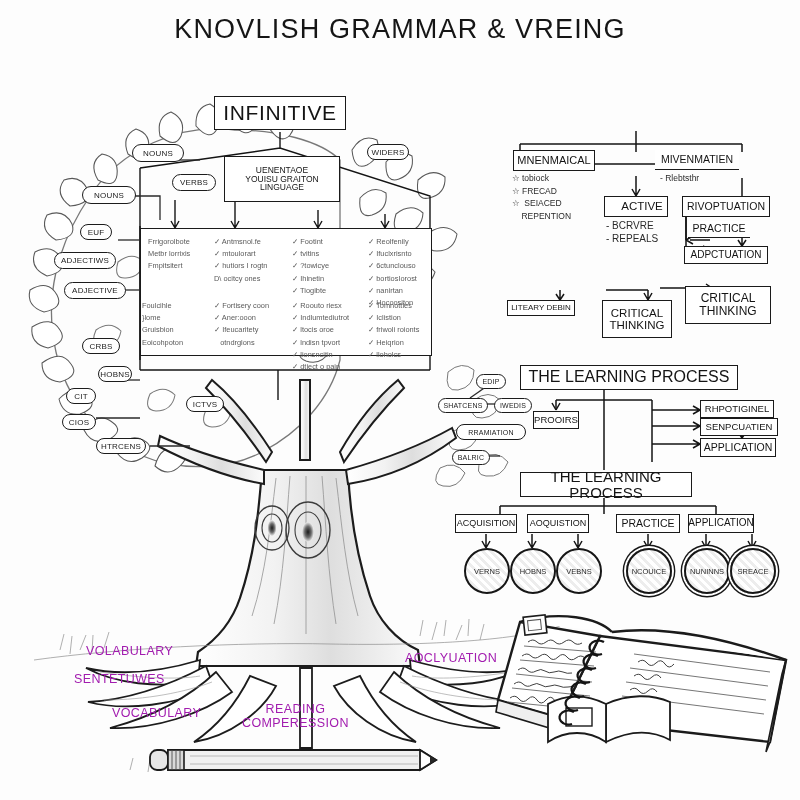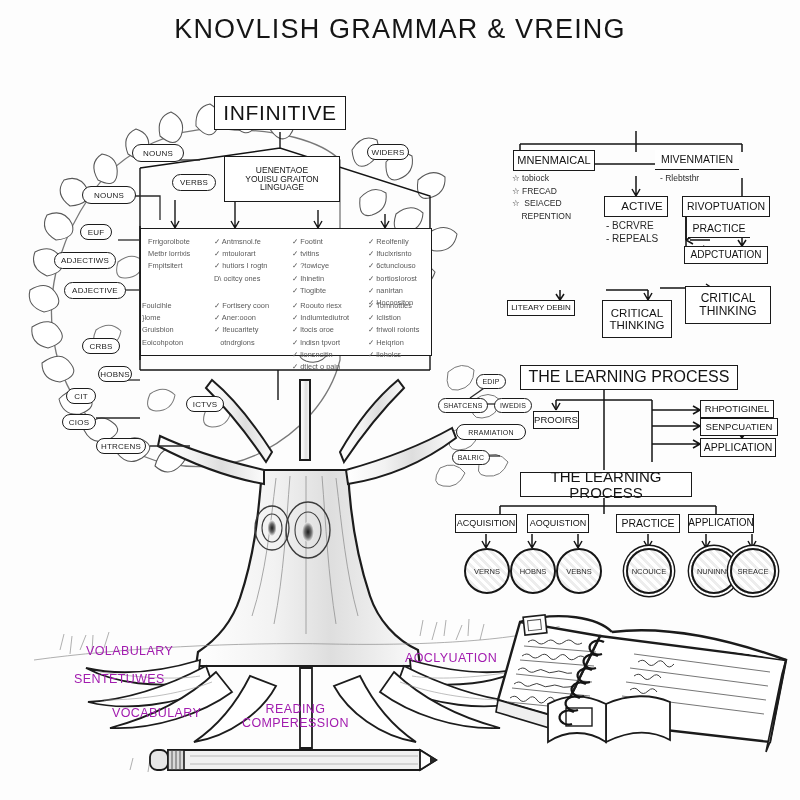--- a/index.html
+++ b/index.html
@@ -445,16 +445,16 @@
     <span>PRACTICE</span>
   </div>
   <div class="node" style="left:688px;top:514px;width:66px;height:19px;font-size:10px;">
     <span>APPLICATION</span>
   </div>
 
   <div class="circ" style="left:464px;top:548px;width:42px;height:42px;">VERNS</div>
   <div class="circ" style="left:510px;top:548px;width:42px;height:42px;">HOBNS</div>
   <div class="circ" style="left:556px;top:548px;width:42px;height:42px;">VEBNS</div>
   <div class="circ ring" style="left:626px;top:548px;width:42px;height:42px;">NCOUICE</div>
-  <div class="circ ring" style="left:684px;top:548px;width:42px;height:42px;margin-left:7px;">NUNINNS</div>
+  <div class="circ ring" style="left:684px;top:548px;width:42px;height:42px;">NUNINNS</div>
   <div class="circ ring" style="left:730px;top:548px;width:42px;height:42px;">SREACE</div>
 
 </div>
 
 </body></html>

